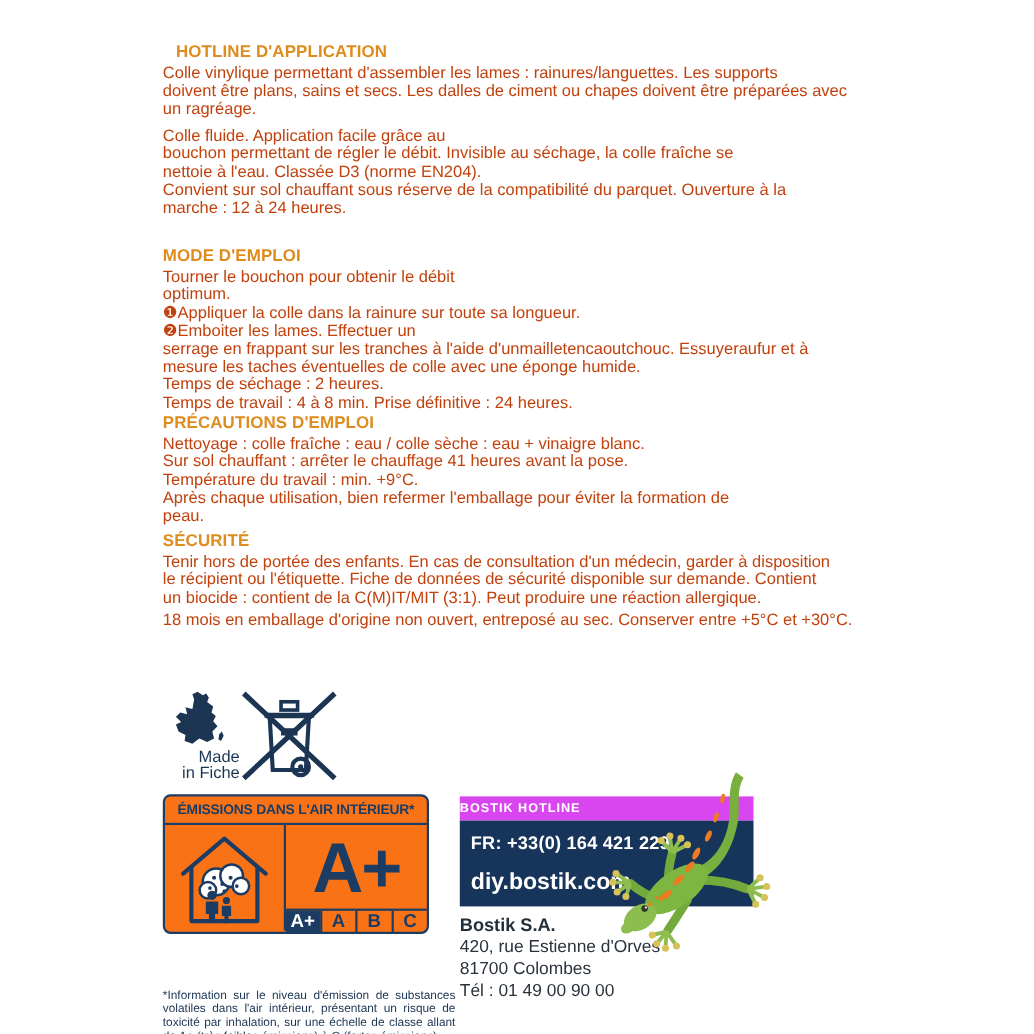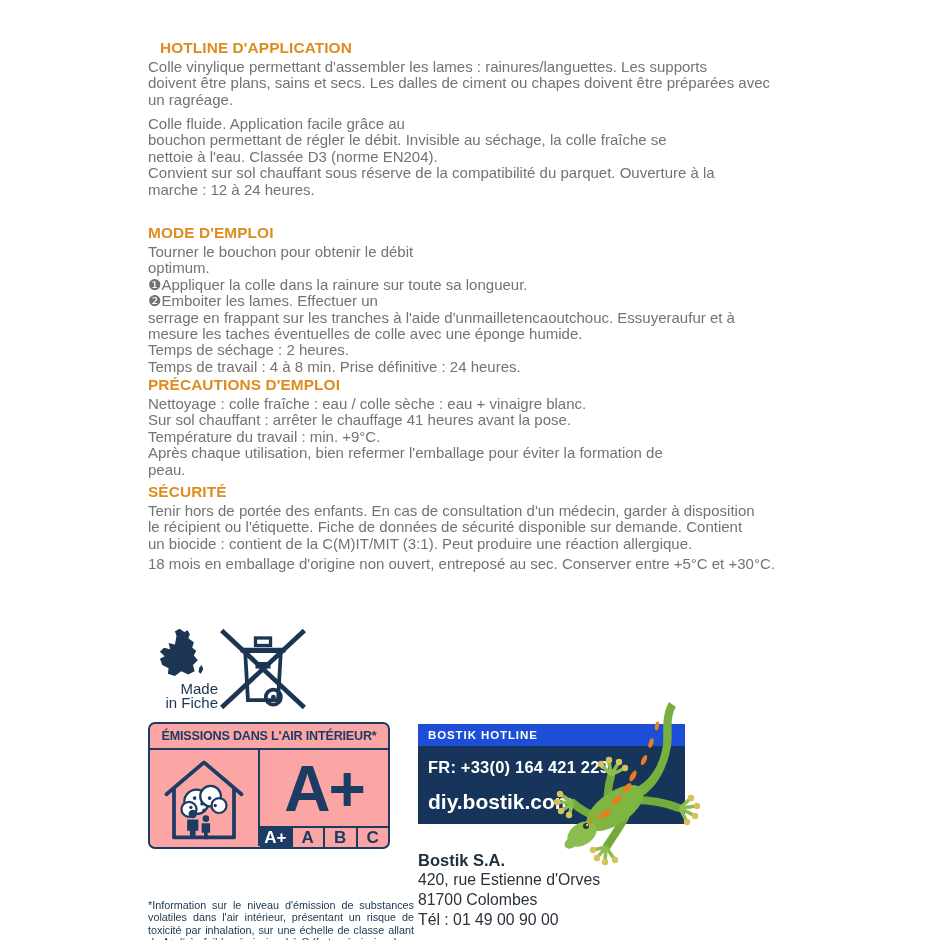--- a/index.html
+++ b/index.html
@@ -7,50 +7,50 @@
     width:940px;height:940px;background:#ffffff;position:relative;
     font-family:"Liberation Sans", sans-serif;
     -webkit-font-smoothing:antialiased;
   }
   .page{position:absolute;inset:0;overflow:hidden;}
 
   
   section.txt{position:absolute;left:148px;width:720px;}
   .hdr{margin:0 0 3px 0;font-size:15.4px;line-height:17px;font-weight:bold;color:#DE8C1E;letter-spacing:.1px;}
   .hdr.indent{padding-left:12px;}
-  .tbody{font-size:15px;line-height:16.4px;color:#737373;white-space:pre;}
+  .tbody{font-size:15px;line-height:16.4px;color:#c2410c;white-space:pre;}
 
   
   .mif{position:absolute;left:146px;top:628px;width:72px;text-align:right;color:#1B3552;}
   .mif svg{display:block;margin:0 auto;}
   .mif-l1{font-size:15px;line-height:15px;margin-top:1px;}
   .mif-l2{font-size:15px;line-height:14px;}
 
   .weee{position:absolute;left:216px;top:625px;}
 
   
-  .emis{position:absolute;left:148px;top:722px;width:242px;height:127px;border:2.5px solid #1C3C63;border-radius:7px;box-sizing:border-box;background:#fca5a5;}
+  .emis{position:absolute;left:148px;top:722px;width:242px;height:127px;border:2.5px solid #1C3C63;border-radius:7px;box-sizing:border-box;background:#f97316;}
   .emis-title{height:24px;line-height:25px;text-align:center;font-weight:bold;font-size:12.6px;letter-spacing:-0.2px;color:#1C3C63;border-bottom:2.5px solid #1C3C63;}
   .emis-main{display:flex;height:95.5px;}
   .emis-house{width:110px;border-right:2.5px solid #1C3C63;display:flex;align-items:center;justify-content:center;box-sizing:border-box;}
   .emis-right{flex:1;display:flex;flex-direction:column;}
   .emis-grade{flex:1;display:flex;align-items:center;justify-content:center;font-weight:bold;font-size:64px;letter-spacing:-2px;color:#1C3C63;padding-top:2px;}
   .emis-scale{height:24px;display:flex;border-top:2.5px solid #1C3C63;}
   .emis-scale .cell{flex:1;display:flex;align-items:center;justify-content:center;font-weight:bold;font-size:17px;color:#1C3C63;border-left:2.5px solid #1C3C63;}
   .emis-scale .cell.sel{border-left:none;background:#1C3C63;color:#ffffff;}
   .emis-note{position:absolute;left:148px;top:855px;width:266px;font-size:10.8px;line-height:12.4px;color:#1B3552;text-align:justify;margin-top:44px;}
 
   
   .hotline{position:absolute;left:418px;top:724px;width:267px;}
-  .hotline-bar{height:22px;background:#1d4ed8;color:#fff;font-weight:bold;font-size:11.5px;letter-spacing:.9px;line-height:23px;padding-left:10px;box-sizing:border-box;}
+  .hotline-bar{height:22px;background:#d946ef;color:#fff;font-weight:bold;font-size:11.5px;letter-spacing:.9px;line-height:23px;box-sizing:border-box;}
   .hotline-body{height:78px;background:#17345A;color:#fff;padding:12px 10px 0;box-sizing:border-box;}
   .hotline-phone{font-weight:bold;font-size:16.5px;letter-spacing:.2px;}
   .hotline-web{font-weight:bold;font-size:21px;margin-top:13px;}
 
-  .addr{position:absolute;left:418px;top:850px;color:#2A323B;font-size:15.8px;line-height:20px;}
+  .addr{position:absolute;left:418px;top:831px;color:#2A323B;font-size:15.8px;line-height:20px;}
   .addr .company{font-weight:bold;font-size:16.5px;color:#22303B;}
 
   .gecko{position:absolute;left:545px;top:696px;width:160px;height:170px;z-index:5;}
 </style>
 </head>
 <body>
 
 <div class="page">
 
   <section class="txt" style="top:39px">

